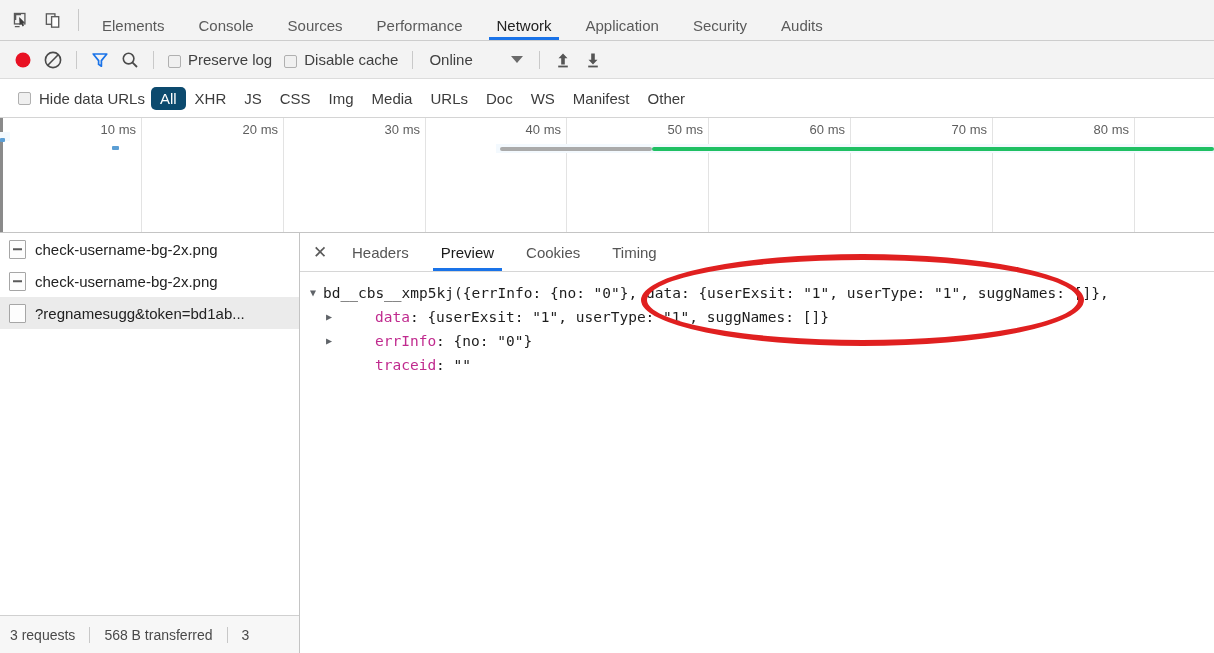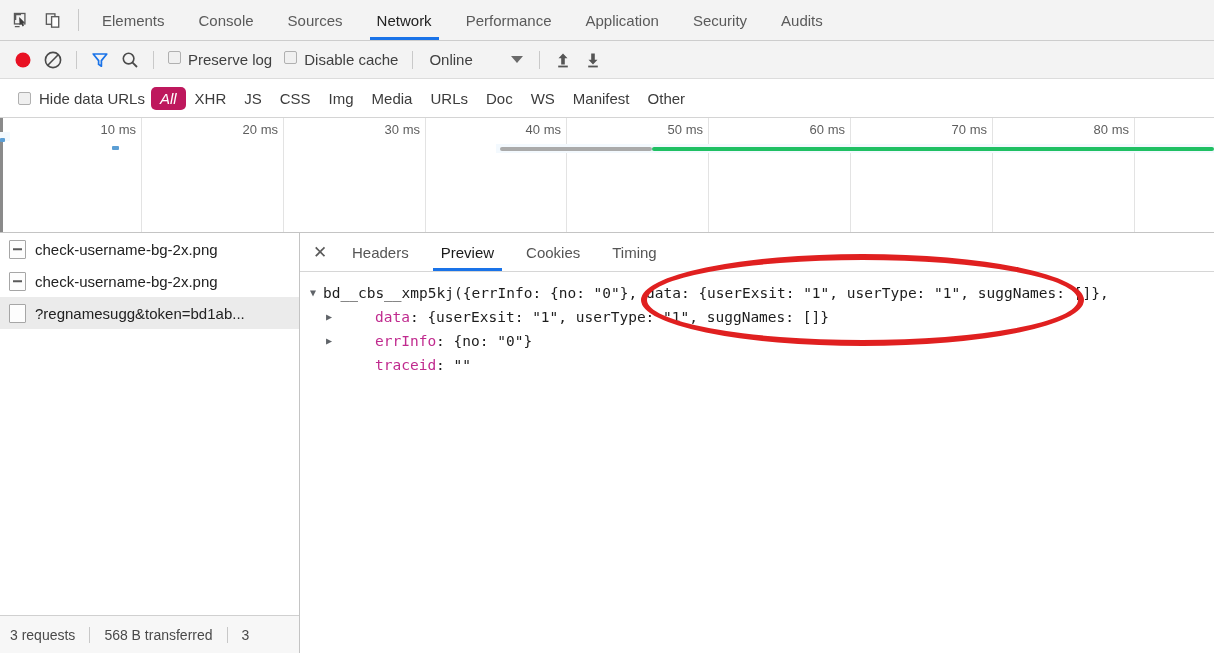--- a/index.html
+++ b/index.html
@@ -45,22 +45,21 @@
     background: #c8c8c8;
     margin: 9px 6px 9px 2px;
   }
   .tabs {
     display: flex;
     align-items: stretch;
   }
   .tab {
     position: relative;
     display: flex;
-    align-items: center;
-    padding: 4px 17px;
+    padding: 17px 17px;
     font-size: 15px;
     color: #5a5a5a;
     cursor: pointer;
     white-space: nowrap;
   }
   .tab.active {
     color: #222222;
   }
   .tab.active::after {
     content: "";
@@ -85,21 +84,21 @@
     display: flex; align-items: center; justify-content: center;
     cursor: pointer;
   }
   .vsep {
     width: 1px; height: 18px;
     background: #c9c9c9;
     margin: 0 8px;
   }
   .cb-wrap {
     display: flex;
-    align-items: flex-start;
+    align-items: flex-end;
     gap: 7px;
     cursor: pointer;
     padding: 0 6px;
   }
   .cbox {
     width: 13px; height: 13px;
     border: 1px solid #b0b0b0;
     background: #f0f0f0;
     border-radius: 2px;
     flex: 0 0 auto;
@@ -162,23 +161,22 @@
   }
   .type-chip {
     font-size: 15px;
     color: #3c3c3c;
     padding: 3px 9px;
     border-radius: 5px;
     cursor: pointer;
     white-space: nowrap;
   }
   .type-chip.selected {
-    background: #be185d;
+    background: #0c4a6e;
     color: #ffffff;
-    font-style: italic;
   }
 
   
   .overview {
     position: relative;
     height: 115px;
     min-height: 115px;
     background: #ffffff;
     border-bottom: 1px solid #c4c4c4;
     overflow: hidden;
@@ -417,25 +415,25 @@
     <div class="tabs">
       <div class="tab">
           <span>Elements</span>
         </div>
       <div class="tab">
           <span>Console</span>
         </div>
       <div class="tab">
           <span>Sources</span>
         </div>
+      <div class="tab">
+          <span>Performance</span>
+        </div>
       <div class="tab active">
           <span>Network</span>
-        </div>
-      <div class="tab">
-          <span>Performance</span>
         </div>
       <div class="tab">
           <span>Application</span>
         </div>
       <div class="tab">
           <span>Security</span>
         </div>
       <div class="tab">
           <span>Audits</span>
         </div>

